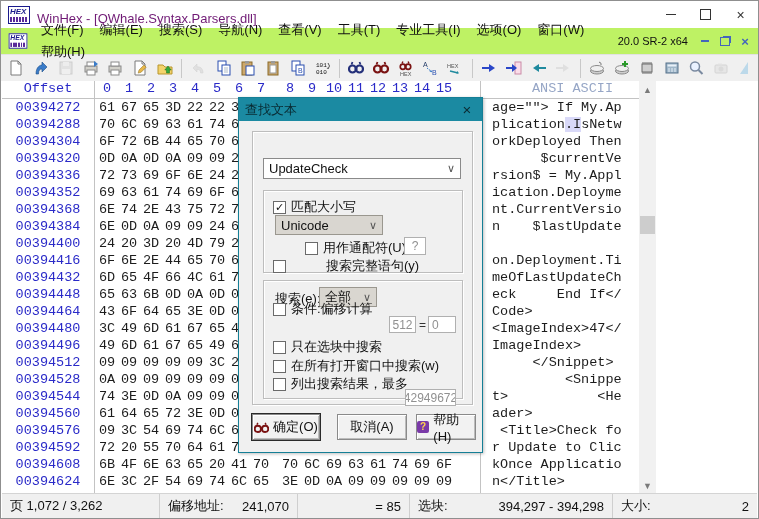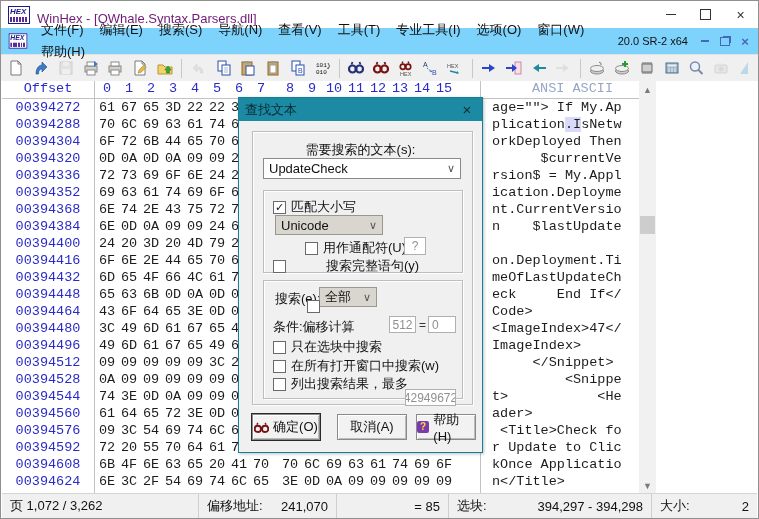--- a/index.html
+++ b/index.html
@@ -9,21 +9,21 @@
   .applogo{width:20px;height:16px;background:#fff;border:1px solid #1a1a8c;position:relative;flex:0 0 auto;}
   .applogo .hexword{position:absolute;top:0;left:1px;font:italic bold 8px "Liberation Sans",sans-serif;color:#1a1a8c;}
   .applogo .stripes{position:absolute;bottom:1px;left:1px;right:1px;height:5px;background:repeating-linear-gradient(90deg,#5a2a9a 0 2px,#fff 2px 3px);}
   .title-text{margin-left:7px;font-size:13px;color:#701a75;flex:1;white-space:nowrap;margin-top:8px;}
   .win-controls{display:flex;height:100%;}
   .win-btn{width:35px;height:100%;display:flex;align-items:center;justify-content:center;color:#333;}
   .glyph-min{width:10px;height:1px;background:#333;}
   .glyph-max{width:9px;height:9px;border:1px solid #333;}
   .glyph-close{font-size:14px;line-height:1;color:#333;}
   
-  .menubar{height:26px;background:#7dd3fc;display:flex;align-items:center;font-size:13px;color:#111;padding-left:2px;}
+  .menubar{height:26px;background:#bef264;display:flex;align-items:center;font-size:13px;color:#111;padding-left:2px;}
   .menu-logo{margin:0 4px;transform:scale(.85);}
   .menu-item{padding:0 8px;height:22px;line-height:22px;white-space:nowrap;}
   .menu-version{margin-left:auto;margin-right:8px;font-size:11px;color:#111;white-space:nowrap;}
   .mdi-controls{display:flex;align-items:center;gap:2px;margin-right:4px;}
   .mdi-btn{width:18px;height:18px;display:flex;align-items:center;justify-content:center;}
   .mdi-min{width:8px;height:2px;background:#46b;}
   .mdi-restore{width:8px;height:7px;border:1px solid #46b;box-shadow:2px -2px 0 -1px #46b;}
   .mdi-close{color:#46b;font-size:13px;font-weight:bold;line-height:1;}
   
   .toolbar{height:26px;background:#f0f0f0;border-top:1px solid #e2e2e2;display:flex;align-items:center;padding-left:3px;}
@@ -49,21 +49,21 @@
   .ascii .hl{background:#d9d9f8;}
   
   .vscroll{position:absolute;left:637px;top:0;width:17px;height:100%;background:#f1f1f1;}
   .vs-btn{height:17px;display:flex;align-items:center;justify-content:center;color:#7a7a7a;font-size:9px;font-family:"Liberation Sans",sans-serif;}
   .vs-btn.down{position:absolute;bottom:0;left:0;right:0;}
   .vs-thumb{position:absolute;left:1px;right:1px;top:135px;height:18px;background:#cdcdcd;}
   
   .statusbar{position:absolute;left:1px;right:1px;bottom:0;height:24px;background:#f0f0f0;border-top:1px solid #d4d4d4;display:flex;font-size:13px;color:#111;}
   .sb-cell{border-right:1px solid #cfcfcf;display:flex;align-items:center;padding:0 8px;box-sizing:border-box;white-space:nowrap;}
   .sb-cell .val{margin-left:auto;}
-  .sb1{width:197px;}
+  .sb1{width:158px;}
   .sb2{width:138px;}
   .sb3{width:112px;justify-content:flex-end;}
   .sb4{width:203px;}
   .sb5{flex:1;border-right:none;}
   
   .dialog{position:absolute;left:237px;top:96px;width:245px;height:356px;background:#f0f0f0;border:1px solid #157f96;box-shadow:1px 1px 3px rgba(0,0,0,.25);z-index:5;box-sizing:border-box;}
   .dlg-title{height:23px;background:#1b8aa2;display:flex;align-items:center;padding:0 6px;color:#092b33;font-size:13px;}
   .dlg-title .t{flex:1;}
   .dlg-close{width:18px;text-align:center;font-size:15px;color:#0b2c33;}
   .dlg-body{position:relative;height:333px;font-size:13px;color:#111;}
@@ -865,21 +865,20 @@
     </div>
   </div>
 
   <div class="dialog">
     <div class="dlg-title">
       <span class="t">查找文本</span>
       <span class="dlg-close">×</span>
     </div>
     <div class="dlg-body">
       <div class="frame" style="left:13px;top:10px;width:219px;height:272px;"></div>
-      <div class="dlg-label-center" style="top:20px;">需要搜索的文本(s):</div>
       <div class="combo" style="left:24px;top:37px;width:198px;height:21px;">
         <span>UpdateCheck</span>
         <span class="chev">∨</span>
       </div>
 
       <div class="frame" style="left:24px;top:69px;width:198px;height:81px;"></div>
       <div class="cbrow" style="left:34px;top:77px;">
         <span class="cbox">✓</span>
         <span>匹配大小写</span>
       </div>
@@ -898,21 +897,21 @@
       </div>
 
       <div class="frame" style="left:24px;top:159px;width:198px;height:117px;"></div>
       <div class="cbrow" style="left:36px;top:169px;">
         <span>搜索(e):</span>
       </div>
       <div class="combo gray" style="left:80px;top:166px;width:58px;height:20px;">
         <span>全部</span>
         <span class="chev">∨</span>
       </div>
-      <div class="cbrow" style="left:34px;top:179px;flex-direction:column;">
+      <div class="cbrow" style="left:34px;top:179px;">
         <span class="cbox"></span>
         <span>条件:偏移计算</span>
       </div>
       <div class="dedit" style="left:150px;top:195px;width:27px;height:17px;">512</div>
       <span class="eqsign" style="left:180px;top:197px;">=</span>
       <div class="dedit" style="left:189px;top:195px;width:28px;height:17px;justify-content:flex-start;padding-left:3px;">0</div>
       <div class="cbrow" style="left:34px;top:217px;">
         <span class="cbox"></span>
         <span>只在选块中搜索</span>
       </div>

